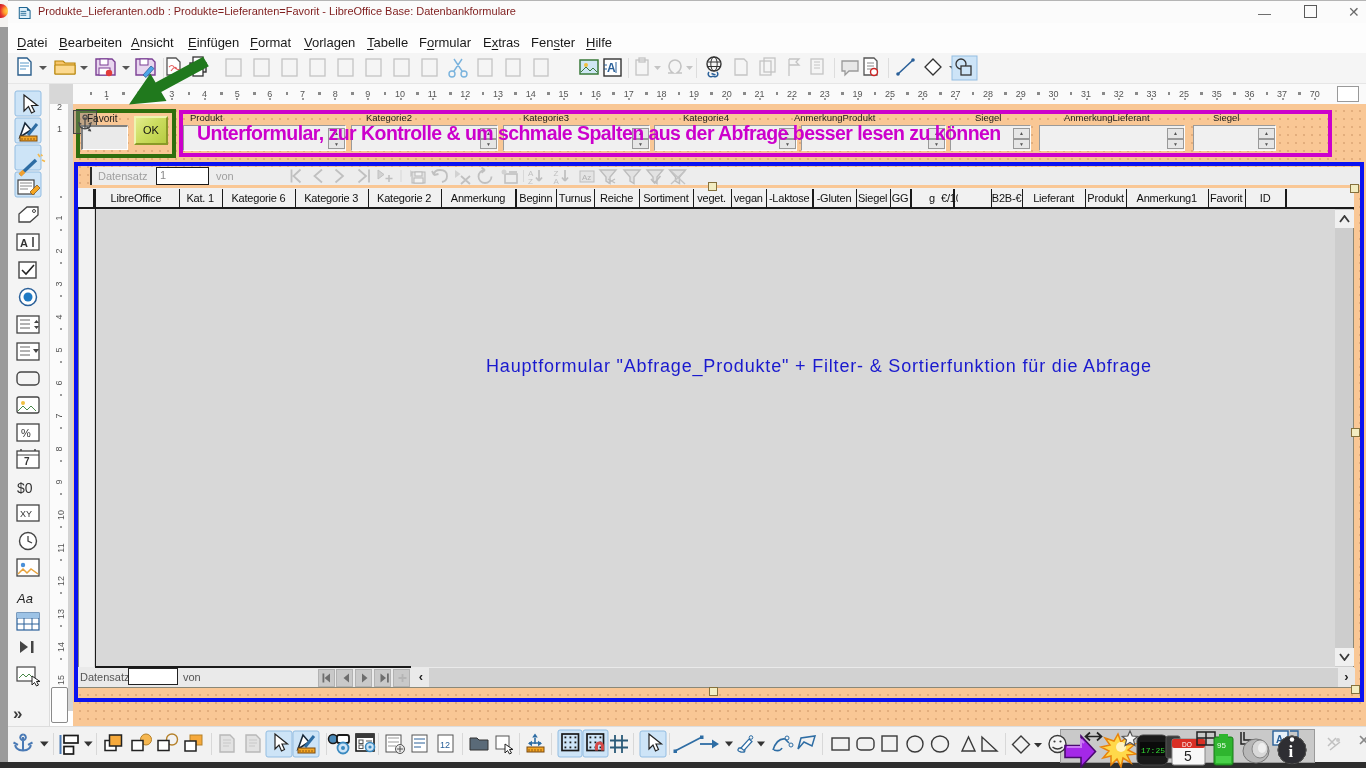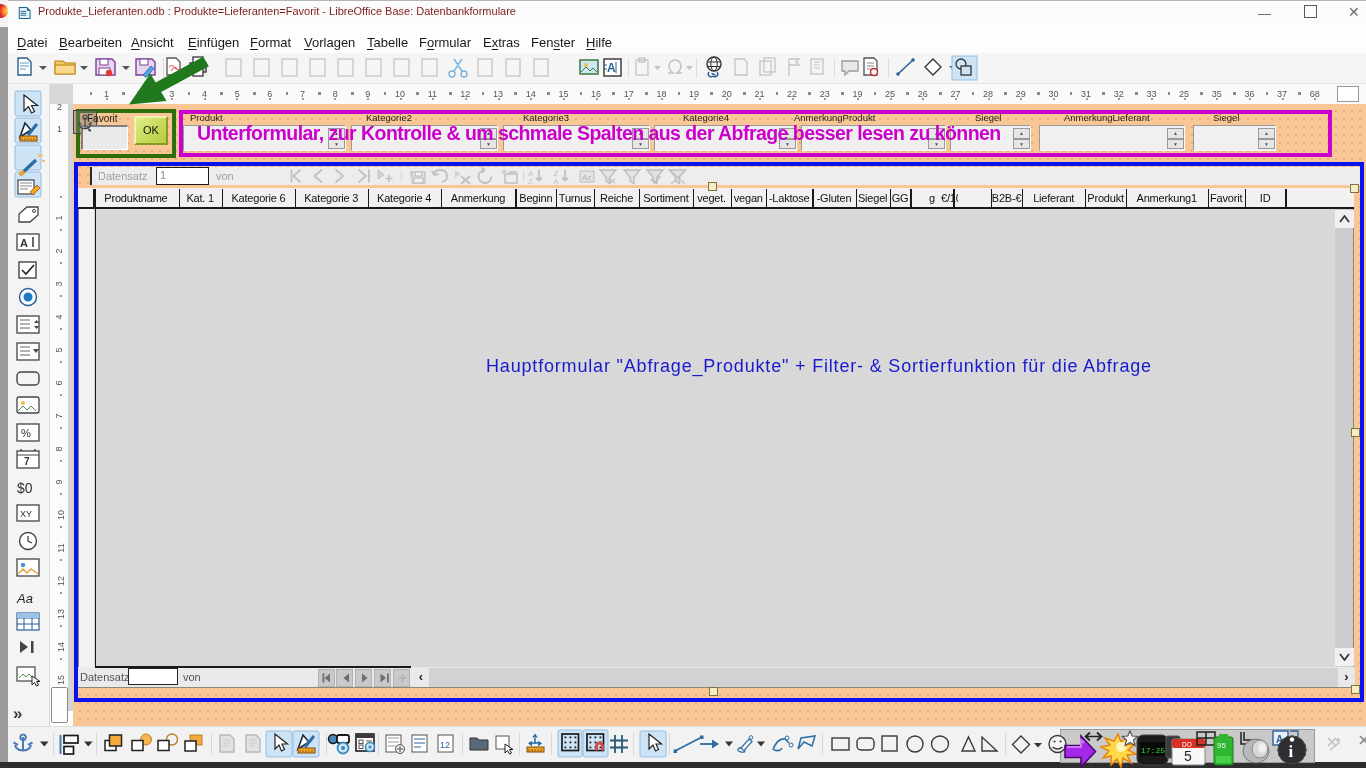--- a/index.html
+++ b/index.html
@@ -303,21 +303,21 @@
       <div class="abs rdot" style="left:1183.6100000000001px"></div>
       <div class="abs rnum" style="left:1211.78px">35</div>
       <div class="abs rtick" style="left:1200.48px"></div>
       <div class="abs rdot" style="left:1216.28px"></div>
       <div class="abs rnum" style="left:1244.45px">36</div>
       <div class="abs rtick" style="left:1233.15px"></div>
       <div class="abs rdot" style="left:1248.95px"></div>
       <div class="abs rnum" style="left:1277.1200000000001px">37</div>
       <div class="abs rtick" style="left:1265.8200000000002px"></div>
       <div class="abs rdot" style="left:1281.6200000000001px"></div>
-      <div class="abs rnum" style="left:1309.79px">68</div>
+      <div class="abs rnum" style="left:1309.79px">70</div>
       <div class="abs rtick" style="left:1298.49px"></div>
       <div class="abs rdot" style="left:1314.29px"></div>
     </div>
 <div class="abs" id="leftbar"></div>
 <div class="abs" id="lefticons">
       <svg class="abs" style="left:8px;top:84px" width="42" height="650" viewBox="0 0 42 650">
         <rect x="7" y="7" width="26" height="25" rx="2" fill="#cde4f7" stroke="#93bde2"></rect>
         <rect x="7" y="34" width="26" height="25" rx="2" fill="#cde4f7" stroke="#93bde2"></rect>
         <rect x="7" y="61" width="26" height="25" rx="2" fill="#cde4f7" stroke="#93bde2"></rect>
         <rect x="7" y="88" width="26" height="25" rx="2" fill="#cde4f7" stroke="#93bde2"></rect>
@@ -454,29 +454,29 @@
         <path d="M359 3 h16 l-6 7 v6.5 l-4 -2.5 v-4 z" fill="#e2e2e2" stroke="#bdbdbd" stroke-width="1.4"></path>
         <path d="M363 12 l3.5 4 l6 -7" stroke="#bdbdbd" stroke-width="1.6" fill="none"></path>
         <path d="M381.5 3 h16 l-6 7 v6.5 l-4 -2.5 v-4 z" fill="#e2e2e2" stroke="#bdbdbd" stroke-width="1.4"></path>
         <path d="M383 4 l14 13 M397 4 l-14 13" stroke="#c4c4c4" stroke-width="1.4" fill="none"></path>
       </svg>
     </div>
 <div class="abs" id="tctrl"></div>
 <div class="abs" id="thead"></div>
 <div class="abs" id="theadcells">
       <div class="abs tsep" style="left:93.4px"></div>
-      <div class="abs th" style="left:93.4px;width:85.1px">Produktname</div>
+      <div class="abs th" style="left:93.4px;width:85.1px">LibreOffice</div>
       <div class="abs tsep" style="left:178.5px"></div>
       <div class="abs th" style="left:178.5px;width:43.400000000000006px">Kat. 1</div>
       <div class="abs tsep" style="left:221.9px"></div>
       <div class="abs th" style="left:221.9px;width:73.1px">Kategorie 6</div>
       <div class="abs tsep" style="left:295px"></div>
       <div class="abs th" style="left:295px;width:72.5px">Kategorie 3</div>
       <div class="abs tsep" style="left:367.5px"></div>
-      <div class="abs th" style="left:367.5px;width:73.10000000000002px">Kategorie 4</div>
+      <div class="abs th" style="left:367.5px;width:73.10000000000002px">Kategorie 2</div>
       <div class="abs tsep" style="left:440.6px"></div>
       <div class="abs th" style="left:440.6px;width:74.79999999999995px">Anmerkung</div>
       <div class="abs tsep" style="left:515.4px"></div>
       <div class="abs th" style="left:515.4px;width:40.89999999999998px">Beginn</div>
       <div class="abs tsep" style="left:556.3px"></div>
       <div class="abs th" style="left:556.3px;width:37.60000000000002px">Turnus</div>
       <div class="abs tsep" style="left:593.9px"></div>
       <div class="abs th" style="left:593.9px;width:45.30000000000007px">Reiche</div>
       <div class="abs tsep" style="left:639.2px"></div>
       <div class="abs th" style="left:639.2px;width:53.39999999999998px">Sortiment</div>

